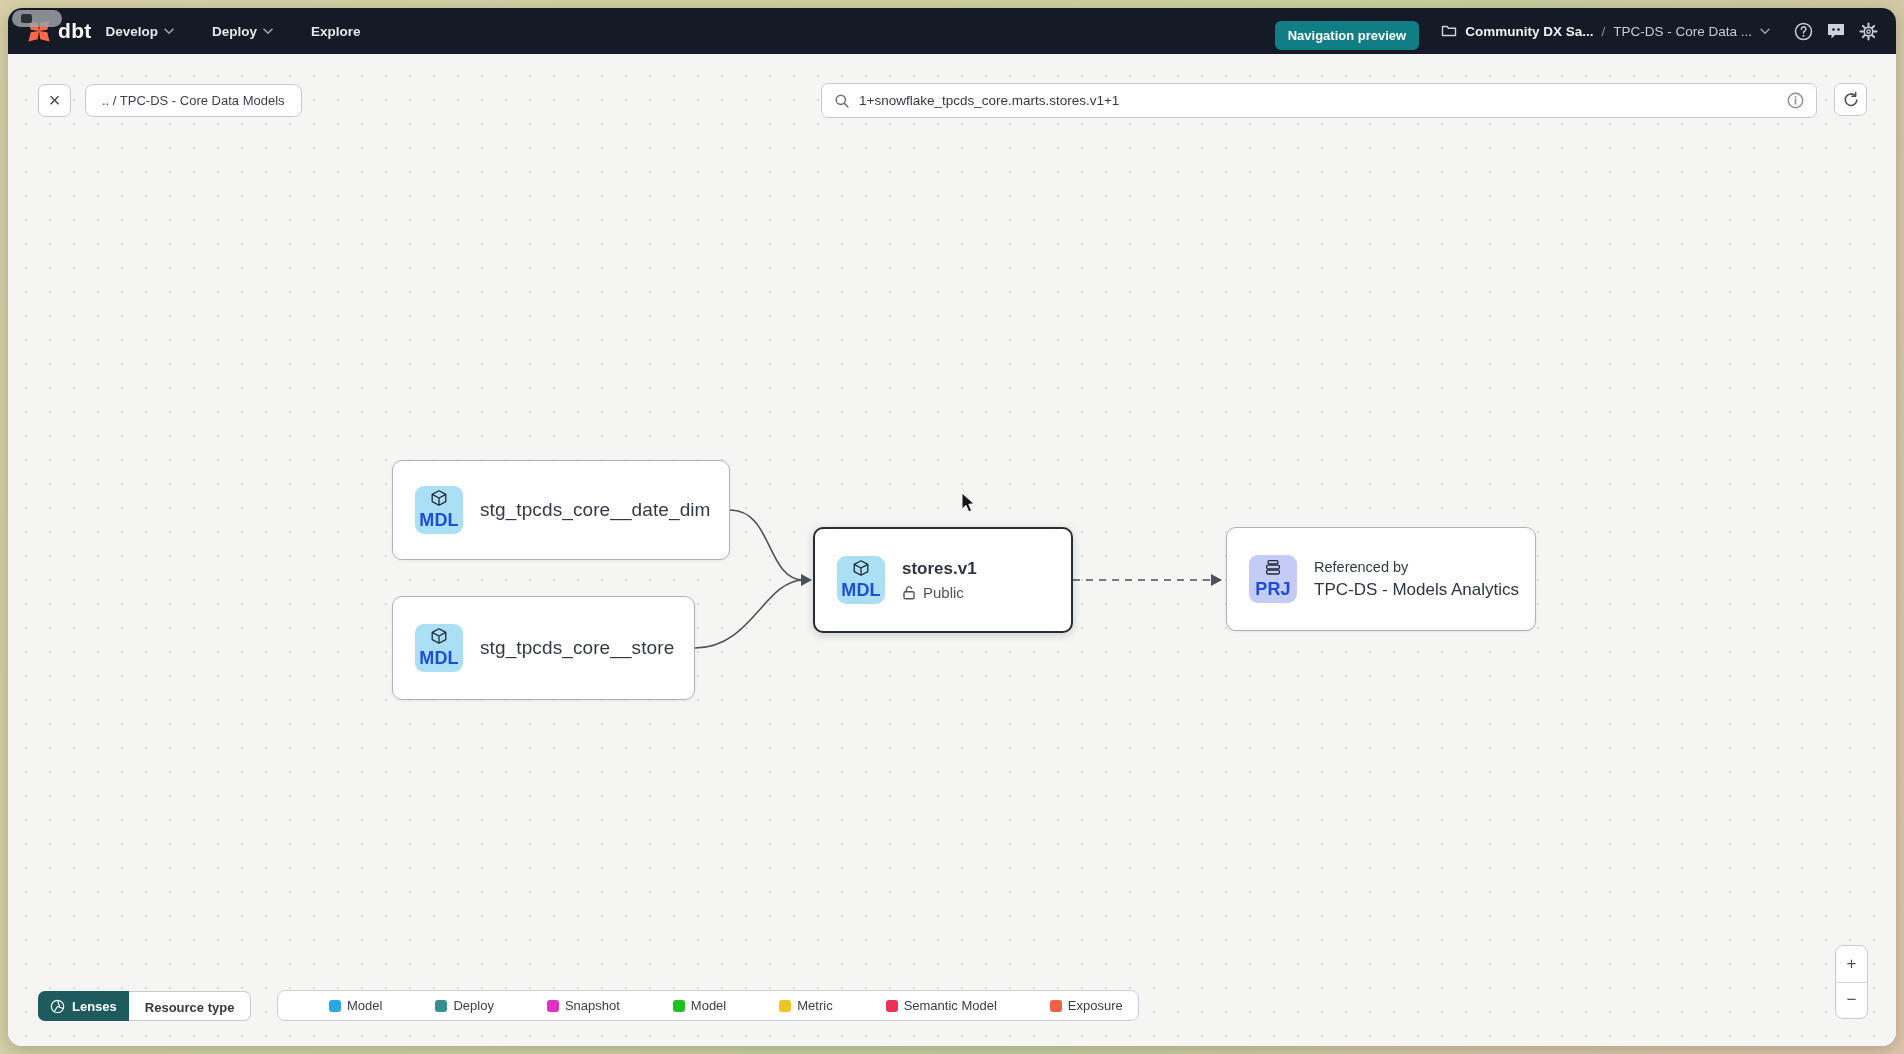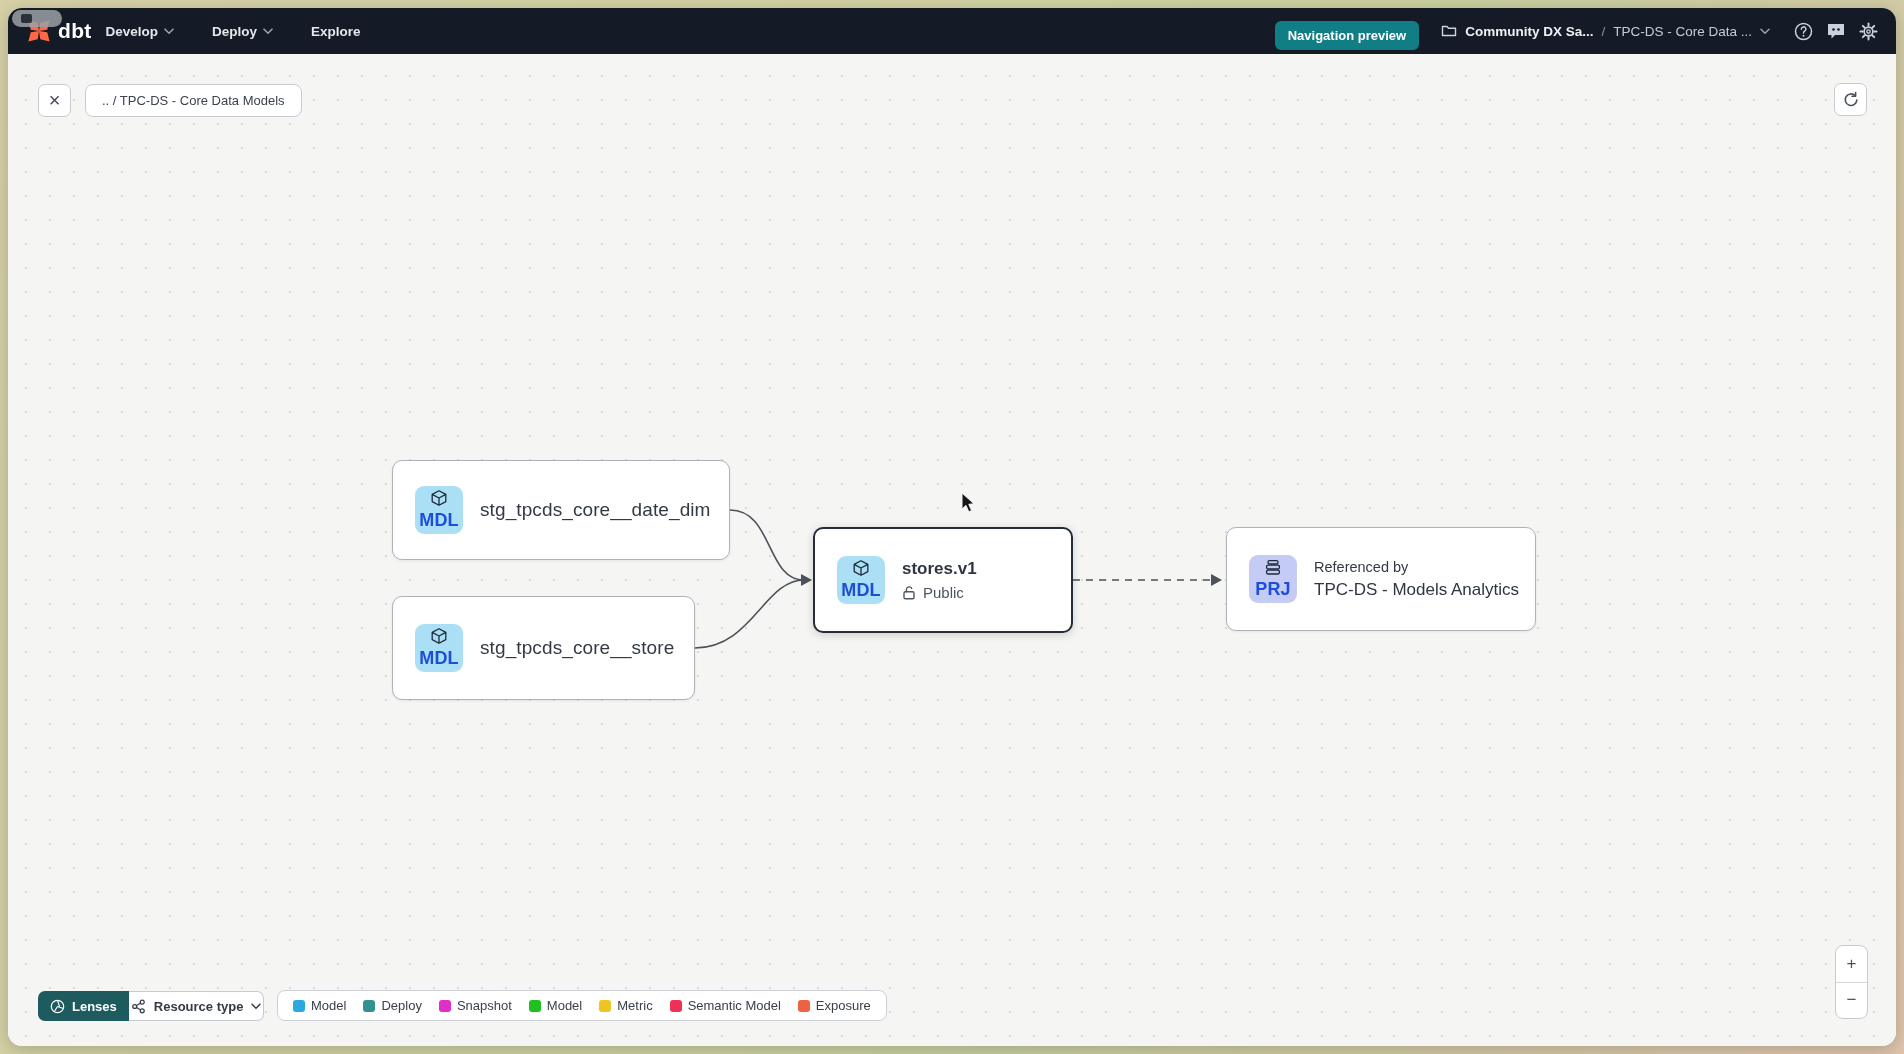--- a/index.html
+++ b/index.html
@@ -80,29 +80,29 @@
   .access-row { display:flex; align-items:center; gap:7px; font-size:15px; color:#4d5560; }
   .kicker { font-size:14.5px; color:#333a45; font-weight:500; }
   
   .seg-control { position:absolute; left:30px; top:937px; height:30px; display:flex; }
   .seg-lenses {
     background:#1d5b5f; color:#fff; border-radius:7px 0 0 7px; display:flex; align-items:center;
     gap:7px; padding:0 12px; font-size:13px; font-weight:bold; cursor:pointer;
   }
   .seg-resource {
     background:#fff; border:1px solid #c7cbcf; border-left:none; border-radius:0 7px 7px 0;
-    display:flex; align-items:center; gap:8px; padding:0 2px; font-size:13px; font-weight:bold;
-    color:#343b45; cursor:pointer;
+    display:flex; align-items:center; gap:8px; padding:0 16px; font-size:13px; font-weight:bold;
+    color:#343b45; cursor:pointer;flex-direction:column;
   }
   .legend {
     position:absolute; left:269px; top:936px; height:31px; background:#fff;
     border:1px solid #ccd0d4; border-radius:8px; display:flex; align-items:center;
     gap:17px; padding:0 15px;
   }
-  .lg-item { display:flex; align-items:center; gap:6px; font-size:13px; color:#3b414b; font-weight:500; white-space:nowrap; }
+  .lg-item { display:flex; align-items:center; gap:6px; font-size:13px; color:#3b414b; font-weight:500; white-space:nowrap;margin-left:36px; }
   .lg-item .sw { width:12px; height:12px; border-radius:3px; display:inline-block; }
   .zoom-ctrl {
     position:absolute; left:1827px; top:891px; width:33px; height:74px; background:#fff;
     border:1px solid #c7cbd0; border-radius:8px; display:flex; flex-direction:column; overflow:hidden;
   }
   .zoom-btn { flex:1; display:flex; align-items:center; justify-content:center; font-size:17px; color:#4a515b; cursor:pointer; }
   .zoom-btn:first-child { border-bottom:1px solid #d5d8da; }
   .edges-svg, .cursor-svg { position:absolute; left:0; top:0; pointer-events:none; }
 </style>
 </head>
@@ -179,20 +179,32 @@
     </div>
   </div>
   <div class="os-pill">
       <i></i>
     </div>
 
   <div class="canvas">
 
     <button class="btn-square close-btn">×</button>
     <div class="path-chip">.. / TPC-DS - Core Data Models</div>
+    <div class="search-box">
+      <svg width="16" height="16" viewBox="0 0 16 16">
+        <circle cx="6.8" cy="6.8" r="4.6" fill="none" stroke="#6d747e" stroke-width="1.5"></circle>
+        <line x1="10.4" y1="10.4" x2="14" y2="14" stroke="#6d747e" stroke-width="1.5" stroke-linecap="round"></line>
+      </svg>
+      <input type="text" value="1+snowflake_tpcds_core.marts.stores.v1+1" style="">
+      <svg width="17" height="17" viewBox="0 0 17 17">
+        <circle cx="8.5" cy="8.5" r="7.2" fill="none" stroke="#8a9099" stroke-width="1.4"></circle>
+        <line x1="8.5" y1="7.5" x2="8.5" y2="12" stroke="#8a9099" stroke-width="1.6" stroke-linecap="round"></line>
+        <circle cx="8.5" cy="4.9" r="1" fill="#8a9099"></circle>
+      </svg>
+    </div>
     <button class="btn-square refresh-btn">
       <svg width="18" height="18" viewBox="0 0 18 18">
         <path d="M13.1 4.6 A5.8 5.8 0 1 0 14.8 9" fill="none" stroke="#4a515b" stroke-width="1.6" stroke-linecap="round"></path>
         <path d="M13.6 1.6 L13.6 5.2 L10 5.2" fill="none" stroke="#4a515b" stroke-width="1.6" stroke-linecap="round" stroke-linejoin="round"></path>
       </svg>
     </button>
 
     <svg class="edges-svg" width="1888" height="992">
       <path d="M 722 456 C 765 456, 758 526, 796 526" fill="none" stroke="#4c525a" stroke-width="1.6"></path>
       <path d="M 687 594 C 744 594, 756 526, 796 526" fill="none" stroke="#4c525a" stroke-width="1.6"></path>

